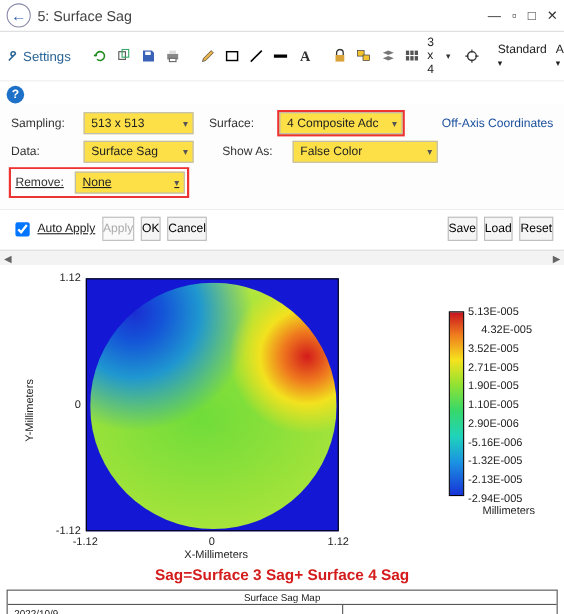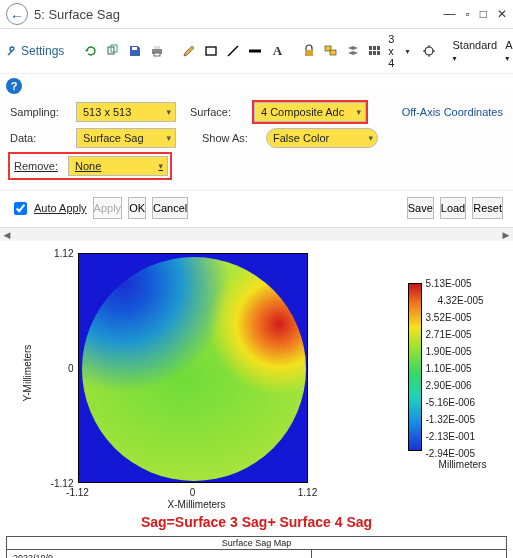--- a/index.html
+++ b/index.html
@@ -195,21 +195,21 @@
       </span>
       <span class="offaxis">Off-Axis Coordinates</span>
     </div>
     <div class="row">
       <span class="lbl">Data:</span>
       <span class="dd" style="width:100px;">
         <span>Surface Sag</span>
           <span class="caret">▾</span>
       </span>
       <span class="lbl2" style="margin-left:18px;">Show As:</span>
-      <span class="dd" style="width:112px;border-radius:10px;">
+      <span class="dd" style="width:132px;">
         <span>False Color</span>
           <span class="caret">▾</span>
       </span>
     </div>
     <div class="row">
       <span class="remove-row">
         <span class="lbl" style="width:54px;">Remove:</span>
         <span class="dd" style="width:100px;border-color:#bbb;">
           <span>None</span>
             <span class="caret">▾</span>
@@ -261,21 +261,21 @@
       <div class="cblabels">
         <div style="top:0;">5.13E-005</div>
         <div style="top:17px;margin-left:12px;">4.32E-005</div>
         <div style="top:34px;">3.52E-005</div>
         <div style="top:51px;">2.71E-005</div>
         <div style="top:68px;">1.90E-005</div>
         <div style="top:85px;">1.10E-005</div>
         <div style="top:102px;">2.90E-006</div>
         <div style="top:119px;">-5.16E-006</div>
         <div style="top:136px;">-1.32E-005</div>
-        <div style="top:153px;">-2.13E-001</div>
+        <div style="top:153px;">-2.13E-005</div>
         <div style="top:170px;">-2.94E-005</div>
       </div>
       <div class="cbunit">Millimeters</div>
     </div>
     <div class="xlab" style="margin-left:-120px;">X-Millimeters</div>
     <div class="annot">Sag=Surface 3 Sag+ Surface 4 Sag</div>
   </div>
 
   
   <div class="footbox">

